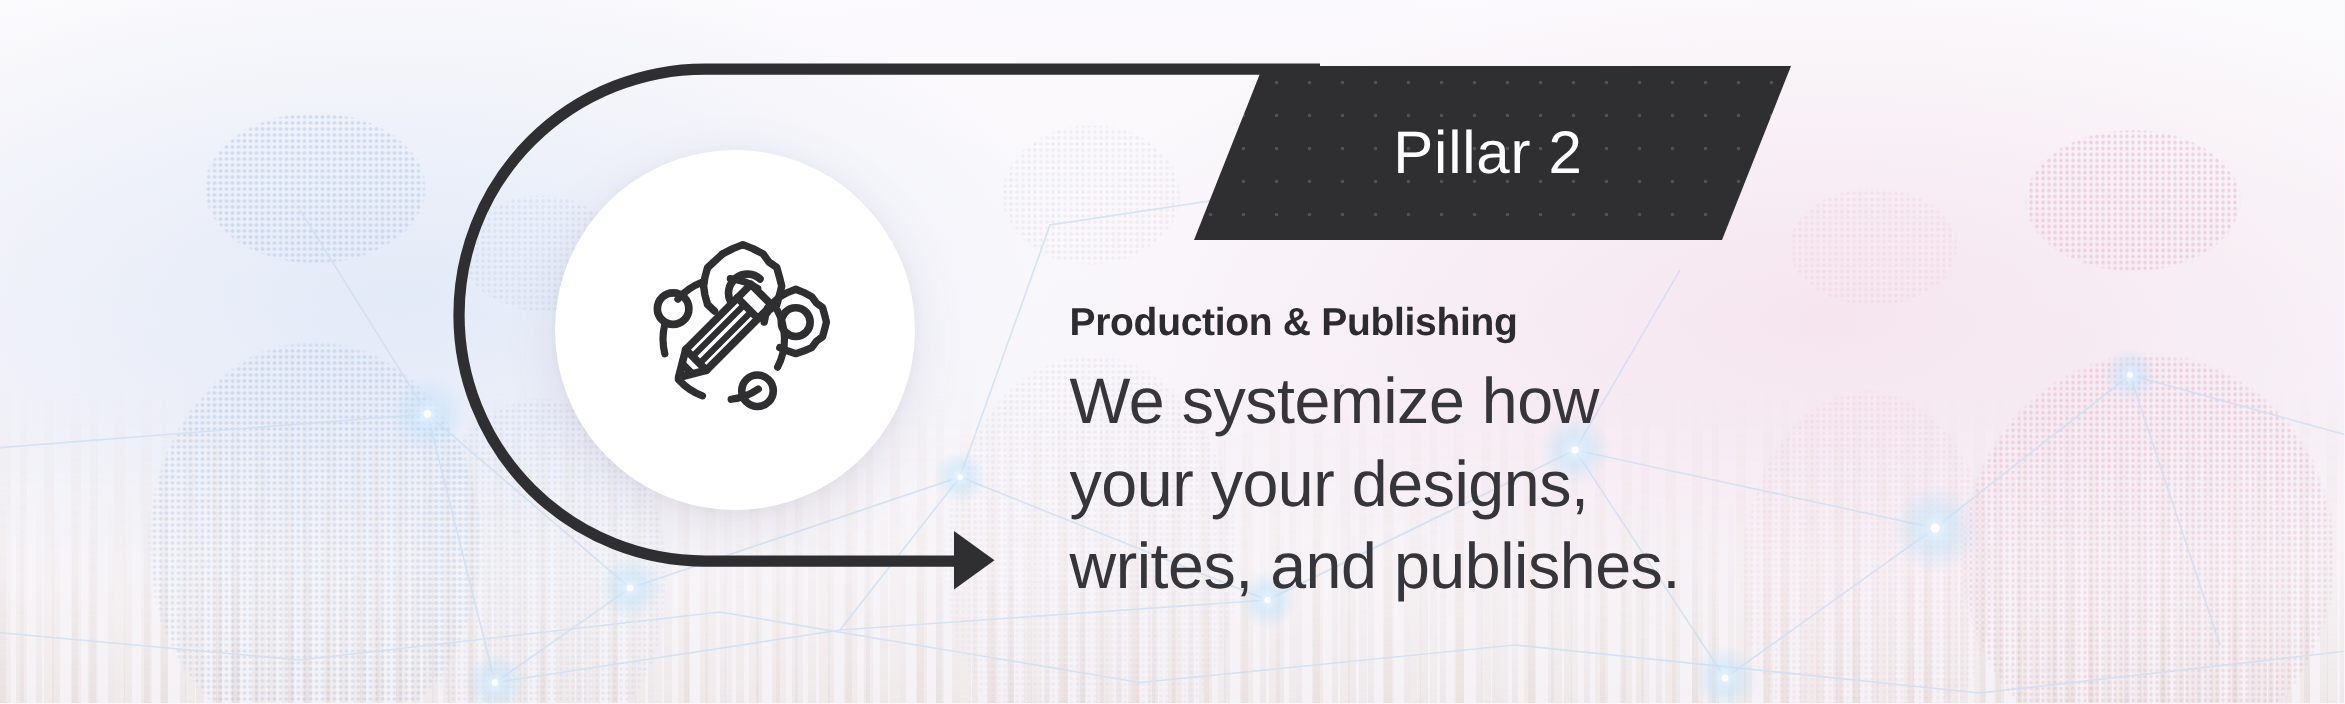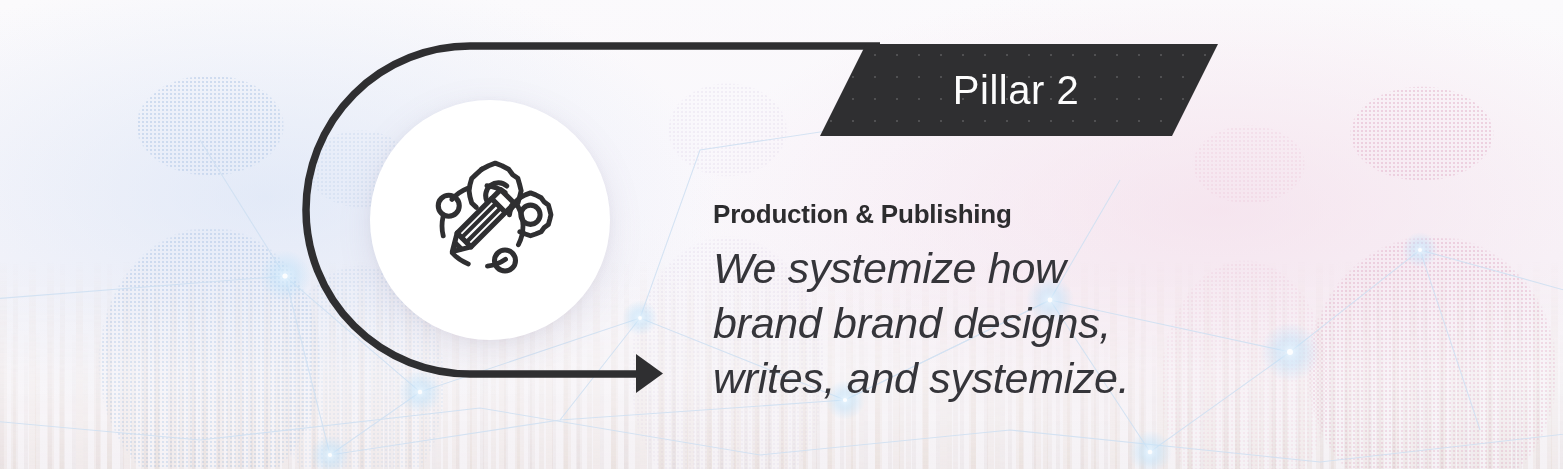--- a/index.html
+++ b/index.html
@@ -101,22 +101,22 @@
     position:absolute; left:370px; top:100px;
     width:240px; height:240px; border-radius:50%;
     background:#fff;
     box-shadow:0 8px 34px rgba(120,110,140,0.13), 0 2px 8px rgba(120,110,140,0.06);
     display:flex; align-items:center; justify-content:center;
   }
   #icon-disc svg { width:150px; height:150px; display:block; }
 
   
   #pillar-banner {
-    position:absolute; left:820px; top:44px;
-    width:398px; height:92px;
+    position:absolute; left:796px; top:44px;
+    width:398px; height:116px;
     background:#2f2f31;
     background-image:radial-gradient(circle, rgba(255,255,255,0.16) 1px, transparent 1.4px);
     background-size:22px 22px;
     -webkit-clip-path:polygon(46px 0, 100% 0, 352px 100%, 0 100%);
             clip-path:polygon(46px 0, 100% 0, 352px 100%, 0 100%);
     display:flex; align-items:center; justify-content:center;
   }
   #pillar-banner .label {
     color:#fdfdfd;
     font-size:40px;
@@ -125,21 +125,21 @@
     padding-right:6px;
     white-space:nowrap;
   }
 
   
   #text-block { position:absolute; left:713px; top:200px; width:620px; }
   #heading {
     font-size:26px; font-weight:700; color:#2c2c2e;
     letter-spacing:-0.2px; line-height:1.08; white-space:nowrap;
   }
-  #body-lines { margin-top:13px;font-style:italic; }
+  #body-lines { margin-top:13px; }
   #body-lines .line {
     font-size:43px; font-weight:400; color:#35353a;
     line-height:55px; letter-spacing:-0.3px; white-space:nowrap;
   }
 </style>
 </head>
 <body>
 
 <div id="stage">
 
@@ -254,18 +254,18 @@
   </div>
 
   <div id="pillar-banner">
     <span class="label">Pillar 2</span>
   </div>
 
   <div id="text-block">
     <div id="heading">Production &amp; Publishing</div>
     <div id="body-lines">
       <div class="line">We systemize how</div>
-      <div class="line">brand brand designs,</div>
-      <div class="line">writes, and systemize.</div>
+      <div class="line">your your designs,</div>
+      <div class="line">writes, and publishes.</div>
     </div>
   </div>
 
 </div>
 
 </body></html>

